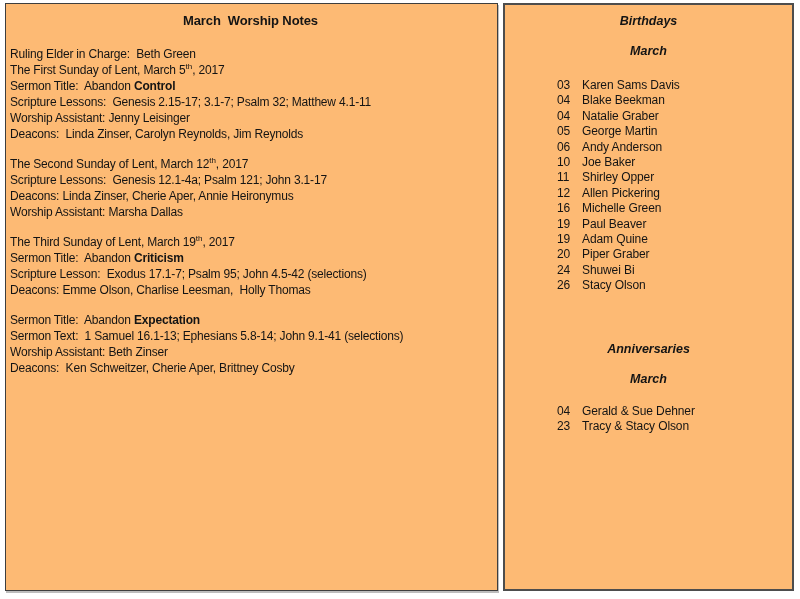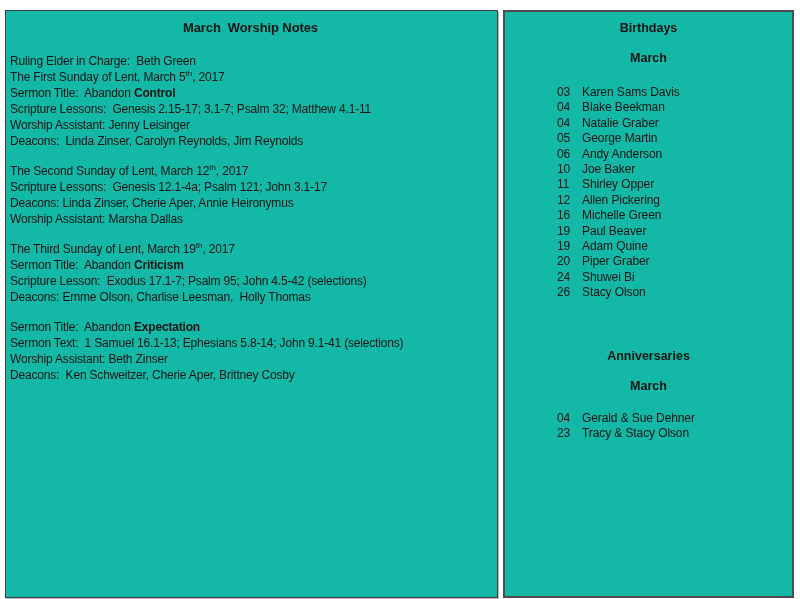--- a/index.html
+++ b/index.html
@@ -10,22 +10,22 @@
   body {
     width: 800px;
     height: 599px;
     position: relative;
     font-family: "Liberation Sans", sans-serif;
     color: #141414;
     overflow: hidden;
   }
   .box {
     position: absolute;
-    top: 10px;
-    background: #14b8a6;
+    top: 3px;
+    background: #fdba74;
     box-sizing: border-box;
     overflow: hidden;
   }
   .left-box {
     left: 5px;
     width: 493px;
     height: 588px;
     border: 1px solid #3e3e3e;
     box-shadow: 1px 2px 0 #bdbdbd;
     padding: 6px 6px 0 4px;
@@ -59,20 +59,21 @@
     line-height: 0;
     letter-spacing: 0;
     text-align: right;
   }
   .rp-heading {
     font-size: 12.5px;
     font-weight: bold;
     text-align: center;
     margin: 0;
     line-height: 15px;
+    font-style: italic;
   }
   .rp-title-birthdays   { margin-top: 2px; }
   .rp-month-birthdays   { margin-top: 15px; }
   .rp-title-anniv       { margin-top: 48px; }
   .rp-month-anniv       { margin-top: 15px; }
   ul.plist {
     list-style: none;
     margin: 19px 0 0 0;
     padding: 0 0 0 48px;
   }

